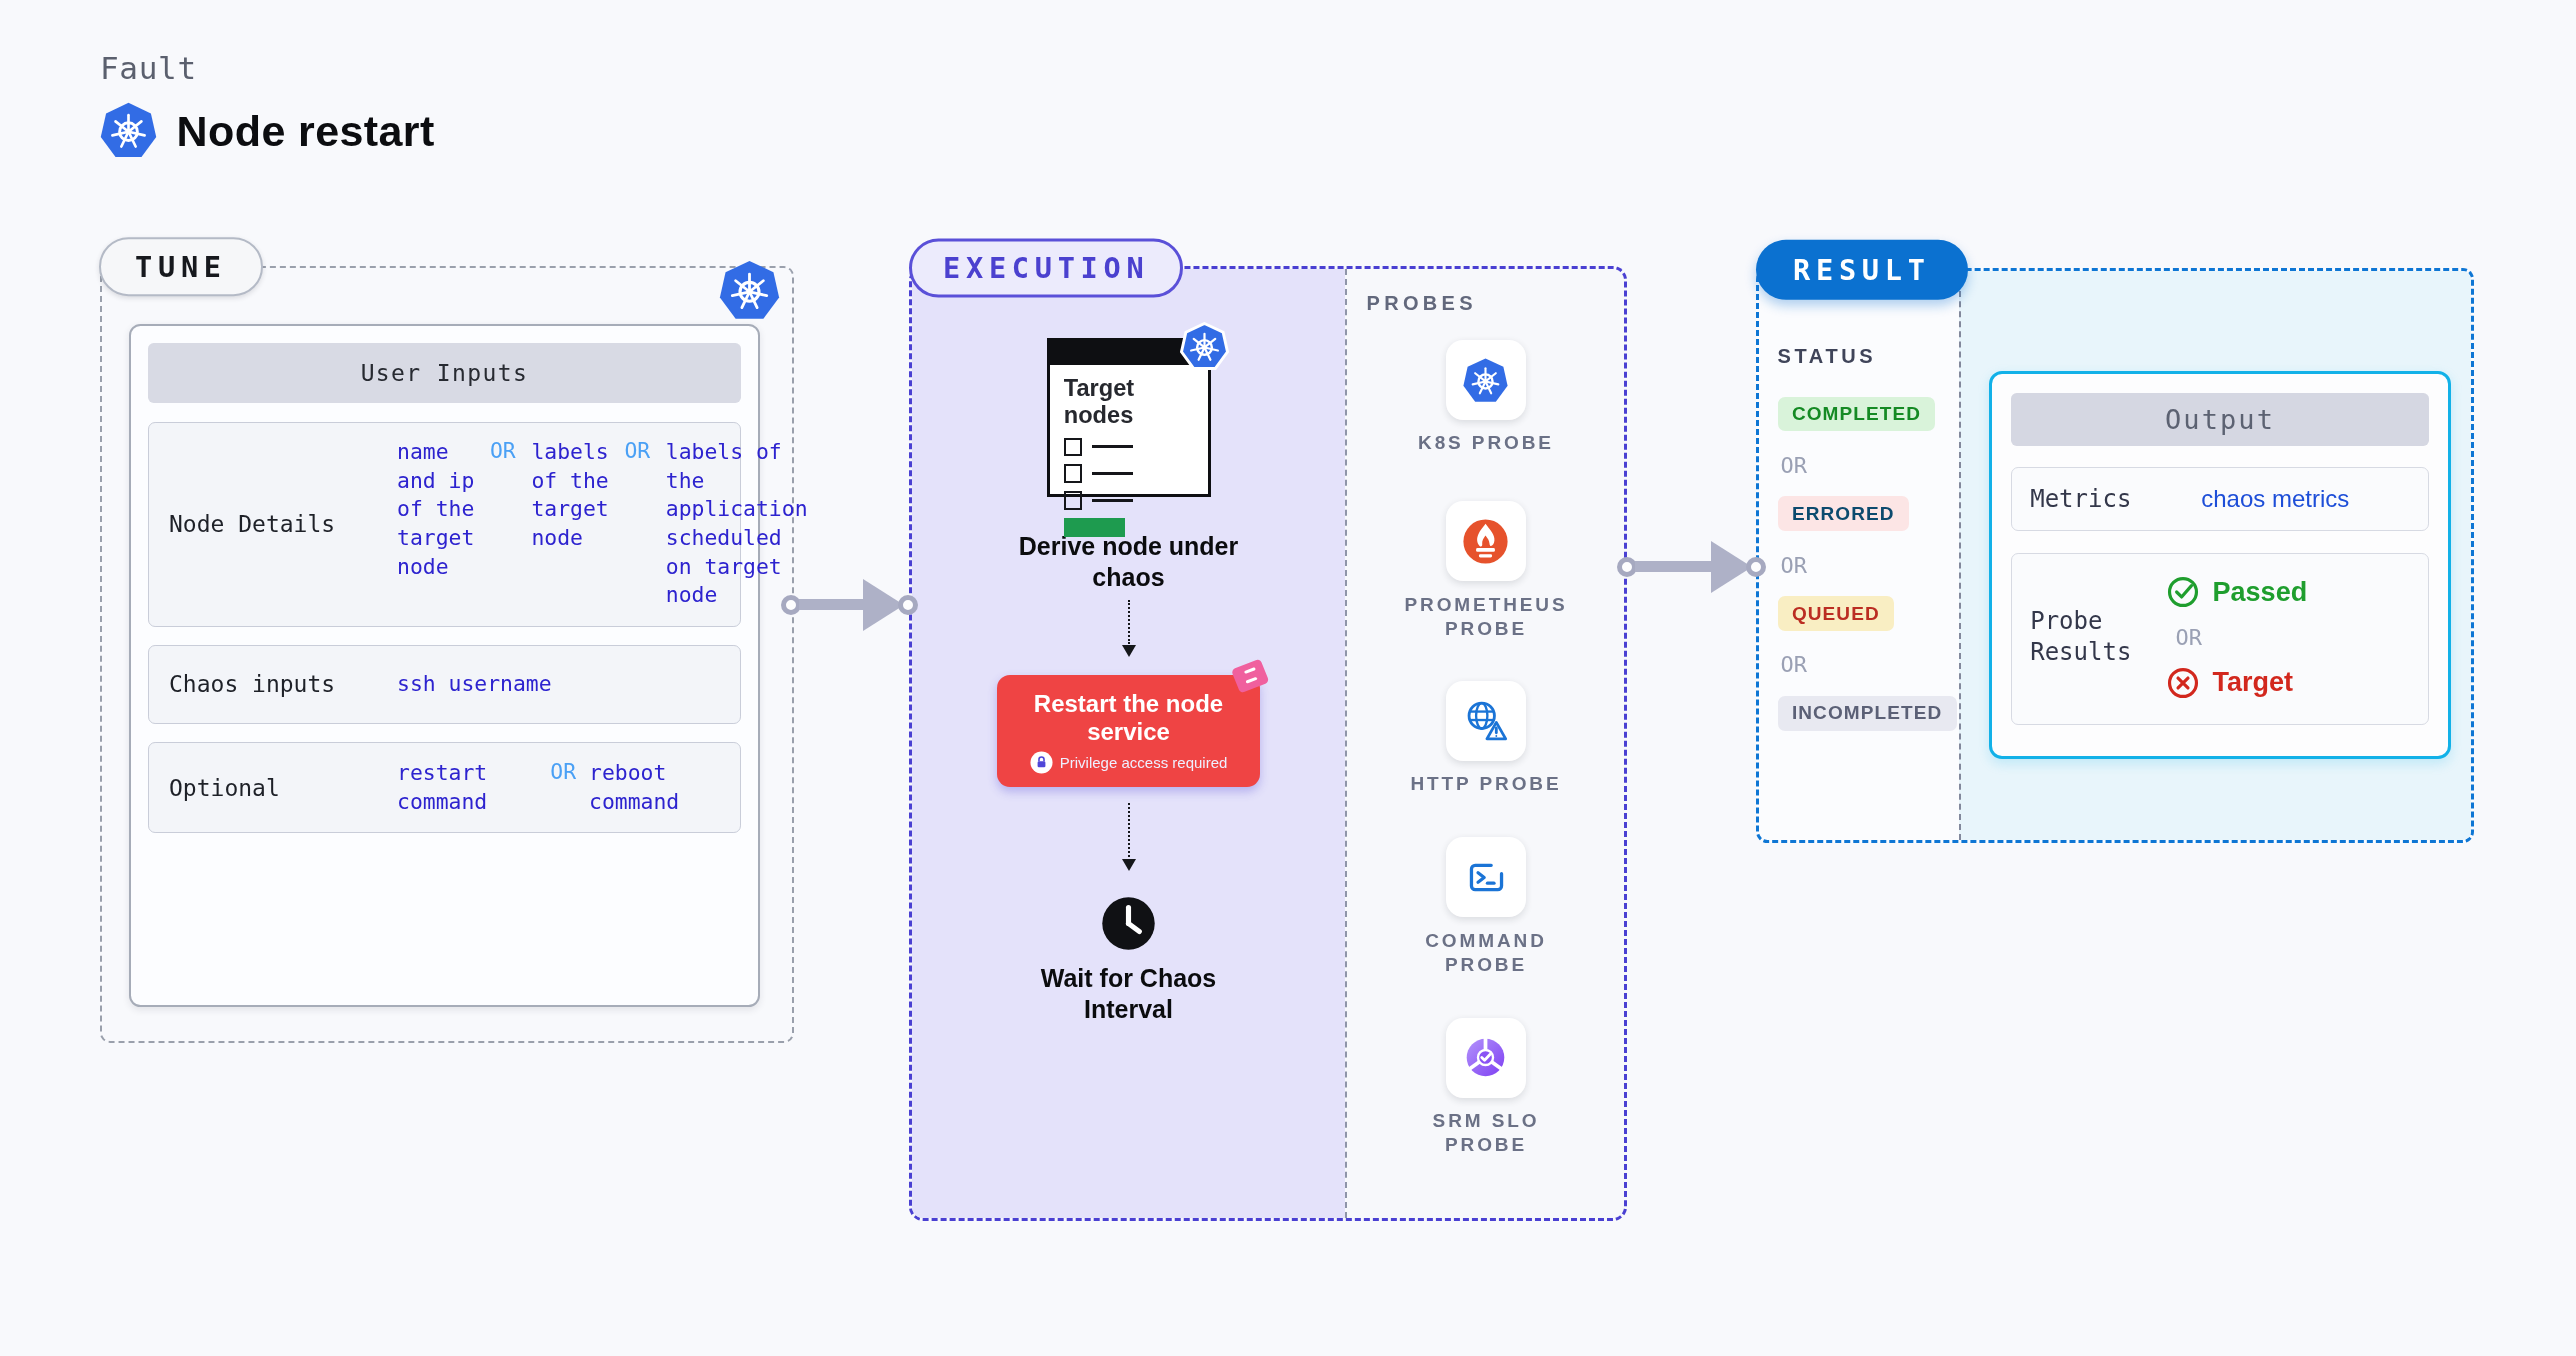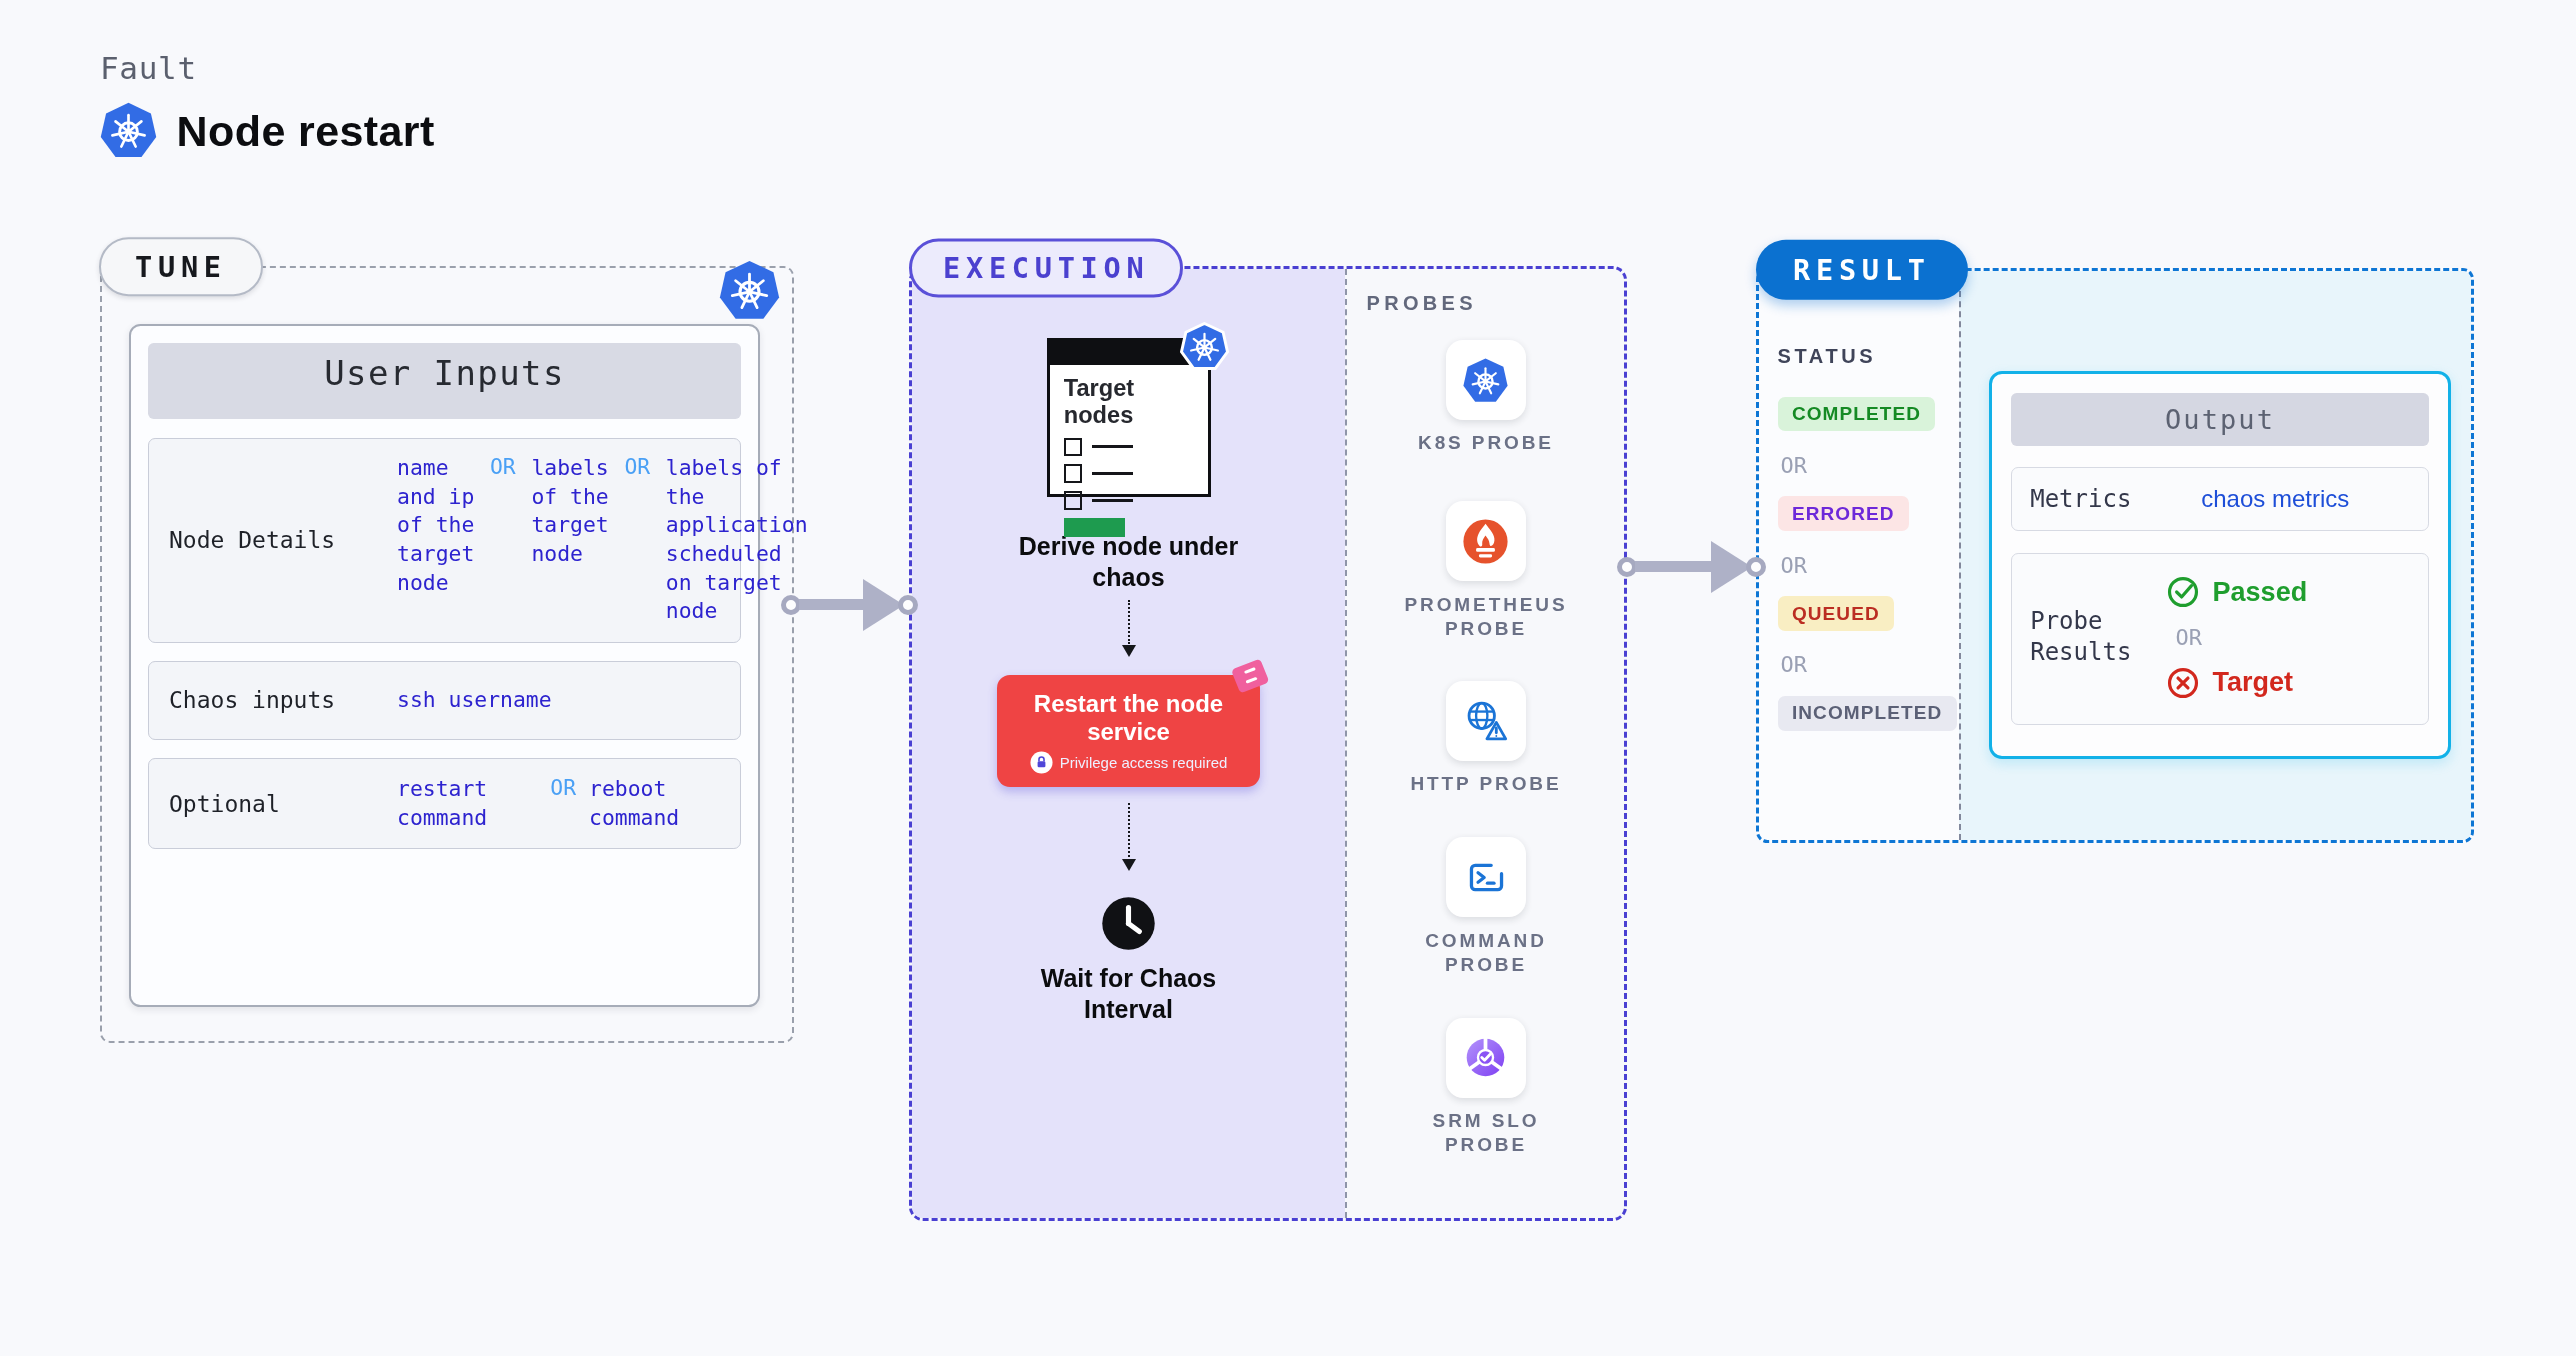--- a/index.html
+++ b/index.html
@@ -26,22 +26,22 @@
   .result-pill{background:#0b71d0;color:#ffffff;font-size:28.6px;padding:13px 37px;
     box-shadow:0 5.7px 11.4px rgba(11,113,208,.32)}
 
   
   .tune-box{position:absolute;left:100px;top:266px;width:690px;height:773px;
     border:2.9px dashed #9aa0ac;border-radius:10px}
   .tune-k8s{position:absolute;right:11.4px;top:-8.6px;width:63px;height:63px;z-index:3}
   .ui-card{position:absolute;left:27px;top:56px;width:631px;height:683px;background:#fcfdff;
     border:2.9px solid #a6acb8;border-radius:11.4px;box-shadow:0 2.1px 7.1px rgba(40,44,60,.10);
     box-sizing:border-box;padding:17px}
-  .ui-head{height:76px;line-height:61px;background:#d8dae4;border-radius:5.7px;text-align:center;
-    font-family:"DejaVu Sans Mono",monospace;font-size:34px;color:#272a31;letter-spacing:1.4px}
+  .ui-head{height:60px;line-height:61px;background:#d8dae4;border-radius:5.7px;text-align:center;
+    font-family:"DejaVu Sans Mono",monospace;font-size:23px;color:#272a31;letter-spacing:1.4px}
   .ui-row{margin-top:18.6px;border:1.4px solid #c9cdd9;border-radius:7.1px;background:#f3f5f9;
     display:flex;align-items:center;padding:15.7px 20px;box-sizing:border-box}
   .ui-row-label{width:228px;flex:none;font-family:"DejaVu Sans Mono",monospace;
     font-size:23px;color:#1e2128}
   .ui-row-vals{flex:1;min-width:0;display:flex;flex-direction:row;gap:15.7px}
   .ui-val{font-family:"DejaVu Sans Mono",monospace;font-size:21.4px;line-height:28.6px;color:#2d23cf}
   .or-blue{font-family:"DejaVu Sans Mono",monospace;font-size:21.4px;color:#4aa0f5}
   .or-gray{font-family:"DejaVu Sans Mono",monospace;font-size:22px;color:#9aa0b4}
 
   
@@ -403,21 +403,21 @@
 
 <div class="result-box">
   <div class="result-cyan"></div>
   <div class="result-sep"></div>
   <div class="tag-pill result-pill">RESULT</div>
 
   <div class="status-col">
     <div class="status-heading">STATUS</div>
     <span class="badge first" style="background:#d9f3da;color:#158a24">COMPLETED</span>
     <span class="or-gray status-or">OR</span>
-    <span class="badge" style="background:#fce5e5;color:#6d28d9">ERRORED</span>
+    <span class="badge" style="background:#fce5e5;color:#0c4a6e">ERRORED</span>
     <span class="or-gray status-or">OR</span>
     <span class="badge" style="background:#f9eec3;color:#bb2d22">QUEUED</span>
     <span class="or-gray status-or">OR</span>
     <span class="badge" style="background:#e8e9f1;color:#5b6076">INCOMPLETED</span>
   </div>
 
   <div class="output-box">
     <div class="output-head">Output</div>
 
     <div class="output-row">

